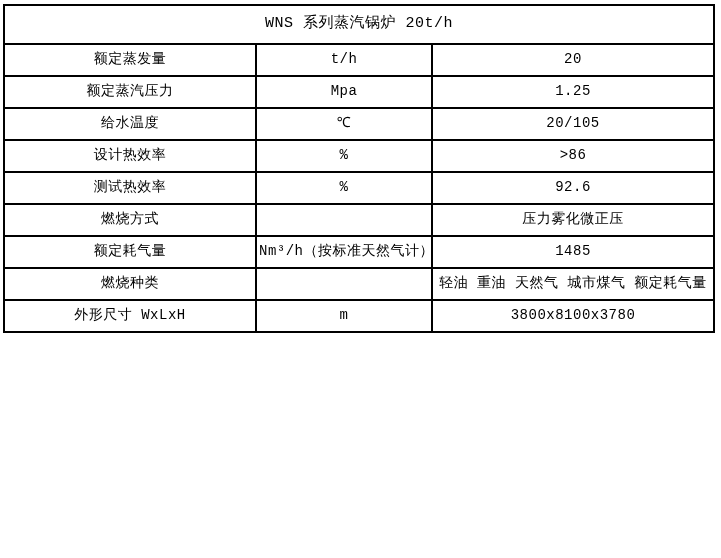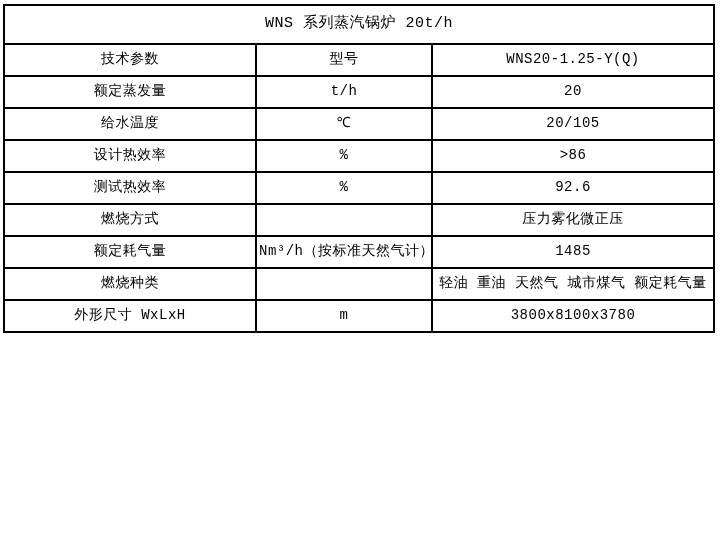--- a/index.html
+++ b/index.html
@@ -57,28 +57,28 @@
     <colgroup>
       <col class="c1">
       <col class="c2">
       <col class="c3">
     </colgroup>
     <tbody>
       <tr class="title-row">
         <td colspan="3">WNS 系列蒸汽锅炉 20t/h</td>
       </tr>
       <tr>
-        <td>技术参数</td>
-        <td class="unit-cell">型号</td>
-        <td class="value-cell">WNS20-1.25-Y(Q)</td>
-      </tr>
-      <tr>
         <td>额定蒸发量</td>
         <td class="unit-cell">t/h</td>
         <td class="value-cell">20</td>
+      </tr>
+      <tr>
+        <td>额定蒸汽压力</td>
+        <td class="unit-cell">Mpa</td>
+        <td class="value-cell">1.25</td>
       </tr>
       <tr>
         <td>给水温度</td>
         <td class="unit-cell">℃</td>
         <td class="value-cell">20/105</td>
       </tr>
       <tr>
         <td>设计热效率</td>
         <td class="unit-cell">%</td>
         <td class="value-cell">&gt;86</td>

